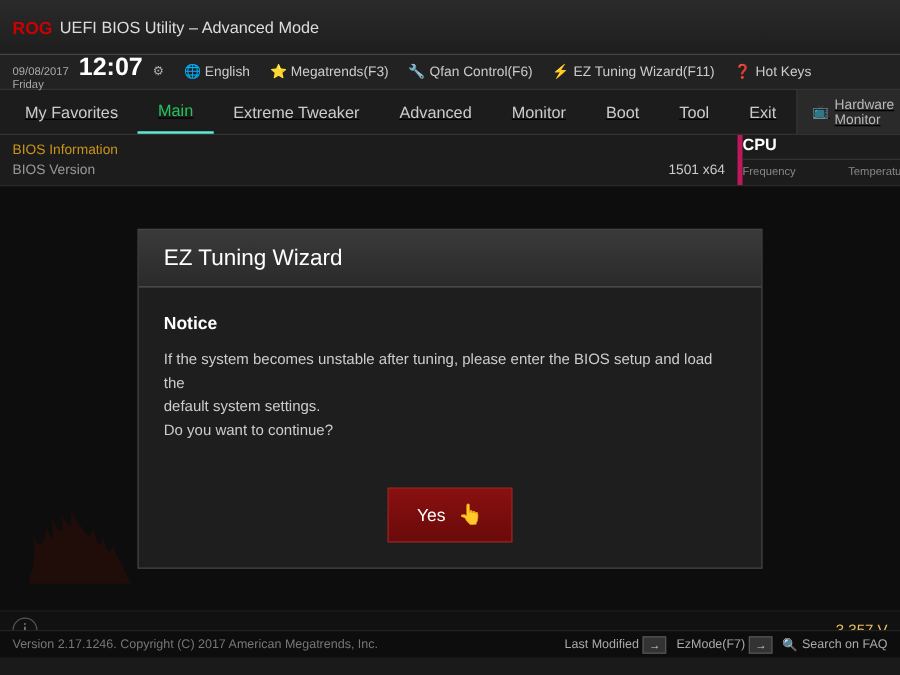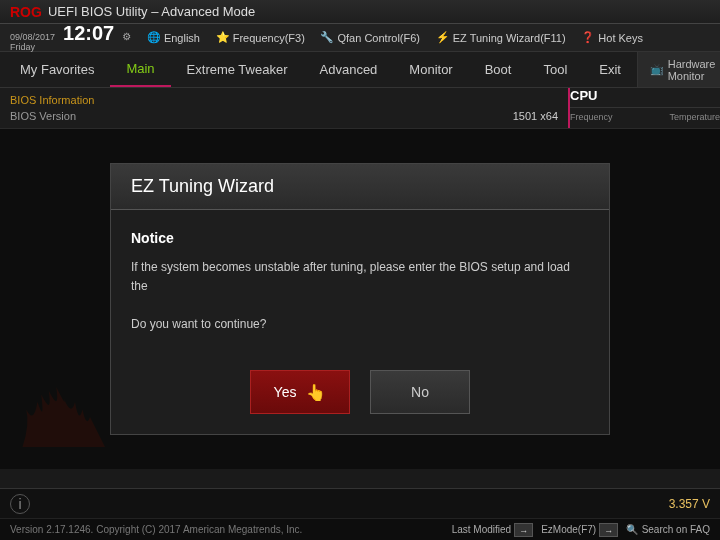--- a/index.html
+++ b/index.html
@@ -8,21 +8,21 @@
       height: 540px;
       background: #1a1a1a;
       font-family: Arial, sans-serif;
       overflow: hidden;
       position: relative;
     }
 
     
     #titlebar {
       background: linear-gradient(180deg, #2a2a2a 0%, #1e1e1e 100%);
-      height: 24px;
+      height: 44px;
       display: flex;
       align-items: center;
       padding: 0 10px;
       border-bottom: 1px solid #444;
     }
     #titlebar .logo {
       color: #cc0000;
       font-weight: bold;
       font-size: 14px;
       margin-right: 6px;
@@ -67,33 +67,34 @@
     .info-item span { color: #ccc; }
 
     
     #navbar {
       background: #1c1c1c;
       height: 36px;
       display: flex;
       align-items: stretch;
       border-bottom: 1px solid #333;
       padding: 0 4px;
+      text-decoration: underline;
     }
     .nav-item {
       color: #ccc;
       font-size: 13px;
       padding: 0 16px;
       display: flex;
       align-items: center;
       cursor: pointer;
       white-space: nowrap;
     }
     .nav-item.active {
-      color: #84cc16;
-      border-bottom: 2px solid #be185d;
+      color: #22c55e;
+      border-bottom: 2px solid #5eead4;
     }
     #hw-monitor-btn {
       margin-left: auto;
       background: #2a2a2a;
       color: #bbb;
       font-size: 11px;
       padding: 0 12px;
       display: flex;
       align-items: center;
       gap: 4px;
@@ -120,22 +121,22 @@
     #bios-info-row {
       display: flex;
       background: #1c1c1c;
       border-bottom: 1px solid #2a2a2a;
     }
     #bios-info-left {
       flex: 1;
       padding: 4px 10px;
     }
     #bios-info-right {
-      width: 152px;
-      border-left: 2px solid #be185d;
+      width: 130px;
+      border-left: 4px solid #be185d;
     }
 
     .bios-label {
       color: #c8941a;
       font-size: 11px;
       cursor: pointer;
     }
     .bios-version-row {
       display: flex;
       justify-content: space-between;
@@ -236,21 +237,21 @@
       justify-content: center;
     }
     .voltage-display {
       margin-left: auto;
       color: #e8c060;
       font-size: 12px;
     }
 
     #bottom-bar {
       position: absolute;
-      bottom: 0;
+      bottom: 14px;
       left: 0;
       right: 0;
       height: 22px;
       background: #0d0d0d;
       border-top: 1px solid #222;
       display: flex;
       align-items: center;
       justify-content: space-between;
       padding: 0 10px;
     }
@@ -312,21 +313,21 @@
     </div>
     <span class="time-display">12:07</span>
     <span class="gear-icon">⚙</span>
   </div>
   <div class="info-item">
     <span class="icon">🌐</span>
     <span>English</span>
   </div>
   <div class="info-item">
     <span class="icon">⭐</span>
-    <span>Frequency(F3)</span>
+    <span>Megatrends(F3)</span>
   </div>
   <div class="info-item">
     <span class="icon">🔧</span>
     <span>Qfan Control(F6)</span>
   </div>
   <div class="info-item">
     <span class="icon">⚡</span>
     <span>EZ Tuning Wizard(F11)</span>
   </div>
   <div class="info-item">
@@ -379,27 +380,26 @@
     <path d="M10,80 Q20,50 15,30 Q25,50 30,20 Q40,50 35,10 Q50,40 45,5 Q60,35 55,0 Q70,30 65,15 Q75,40 80,20 Q85,50 90,30 Q95,55 100,40 Q110,60 120,80 Z" fill="#cc2200" opacity="0.7"></path>
   </svg>
 
   <div id="dialog-overlay">
     <div id="dialog-box">
       <div id="dialog-title-bar">EZ Tuning Wizard</div>
       <div id="dialog-body">
         <div id="dialog-notice-title">Notice</div>
         <div id="dialog-notice-text">
           <span>If the system becomes unstable after tuning, please enter the BIOS setup and load the</span><br>
-          <br>
+          <span>default system settings.</span><br>
           <span>Do you want to continue?</span>
         </div>
       </div>
       <div id="dialog-buttons">
         <button class="dialog-btn btn-yes cursor-hand">Yes</button>
-        <button class="dialog-btn btn-no">No</button>
       </div>
     </div>
   </div>
 
 </div>
 
 <div id="status-bar">
   <div class="status-icon">i</div>
   <span class="voltage-display">3.357 V</span>
 </div>

